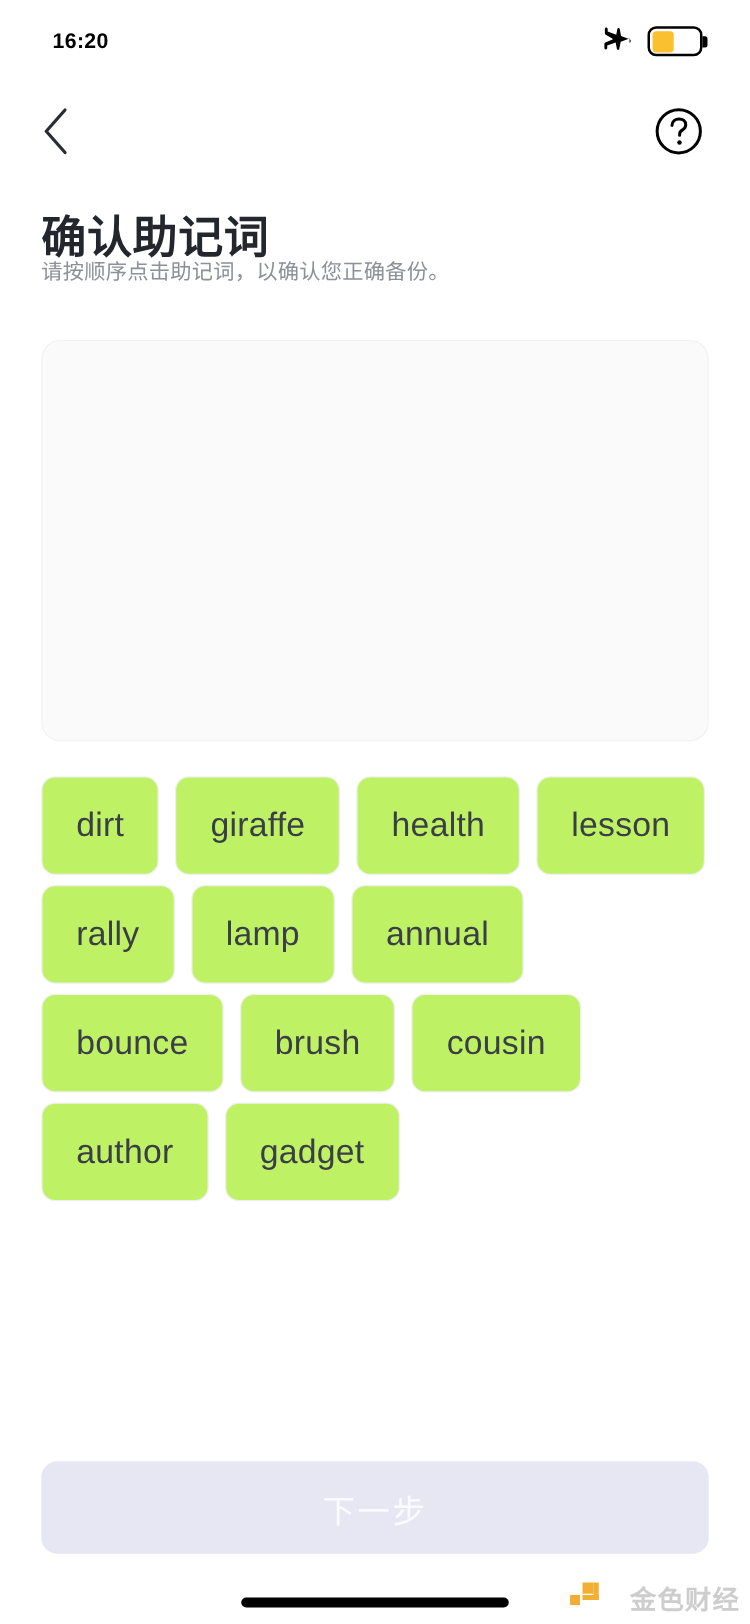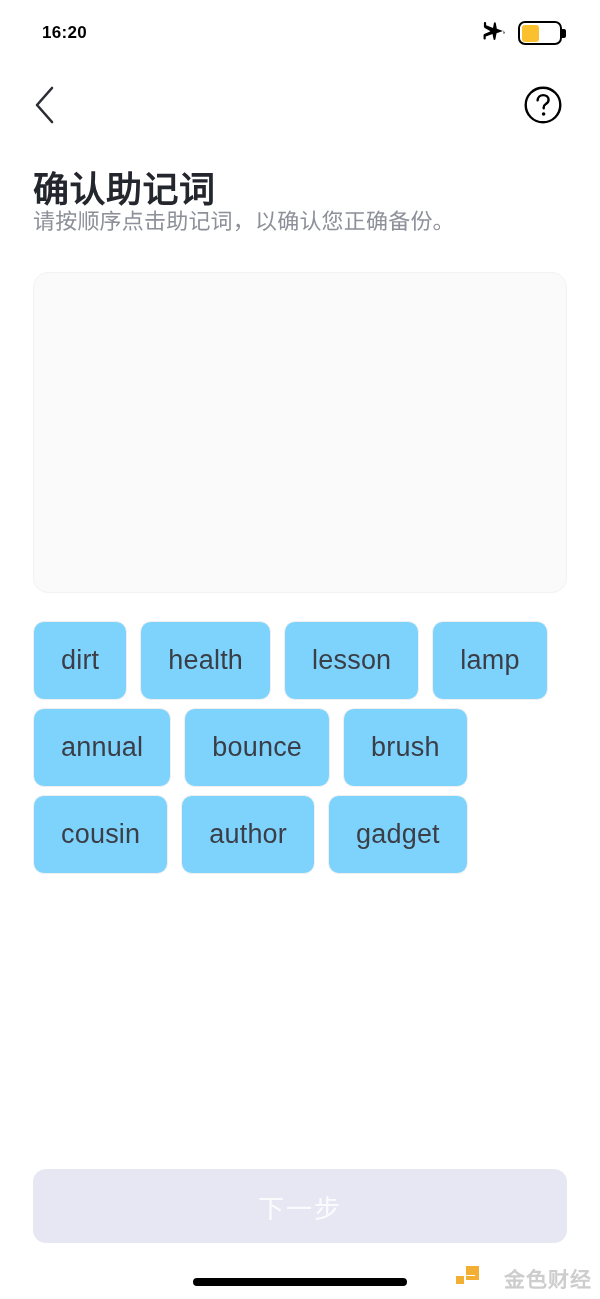--- a/index.html
+++ b/index.html
@@ -107,21 +107,21 @@
     top: 160px; left: 33px;
     font-size: 36px;
     font-weight: bold;
     color: #24262e;
     letter-spacing: 0.5px;
   }
   .page-subtitle {
     position: absolute;
     top: 203px; left: 33px;
     width: 540px;
-    font-size: 22px;
+    font-size: 17px;
     color: #8d9099;
     letter-spacing: 0.2px;
   }
 
   
   .selection-panel {
     position: absolute;
     top: 272px; left: 33px;
     width: 534px;
     height: 321px;
@@ -140,21 +140,21 @@
     gap: 8px 13px;
     align-content: flex-start;
   }
   .word-chip {
     height: 79px;
     min-width: 62px;
     padding: 0 27px;
     display: flex;
     align-items: center;
     justify-content: center;
-    background: #7dd3fc;
+    background: #bef264;
     border: 1px solid #f0f0f3;
     border-radius: 11px;
     font-size: 27px;
     color: #3b3e47;
     cursor: pointer;
     white-space: nowrap;
     letter-spacing: 0.2px;
   }
 
   
@@ -237,22 +237,24 @@
     </button>
   </div>
 
   <h1 class="page-title">确认助记词</h1>
   <p class="page-subtitle">请按顺序点击助记词，以确认您正确备份。</p>
 
   <div class="selection-panel"></div>
 
   <div class="word-bank">
     <div class="word-chip">dirt</div>
+    <div class="word-chip">giraffe</div>
     <div class="word-chip">health</div>
     <div class="word-chip">lesson</div>
+    <div class="word-chip">rally</div>
     <div class="word-chip">lamp</div>
     <div class="word-chip">annual</div>
     <div class="word-chip">bounce</div>
     <div class="word-chip">brush</div>
     <div class="word-chip">cousin</div>
     <div class="word-chip">author</div>
     <div class="word-chip">gadget</div>
   </div>
 
   <button class="next-button" disabled="">下一步</button>

